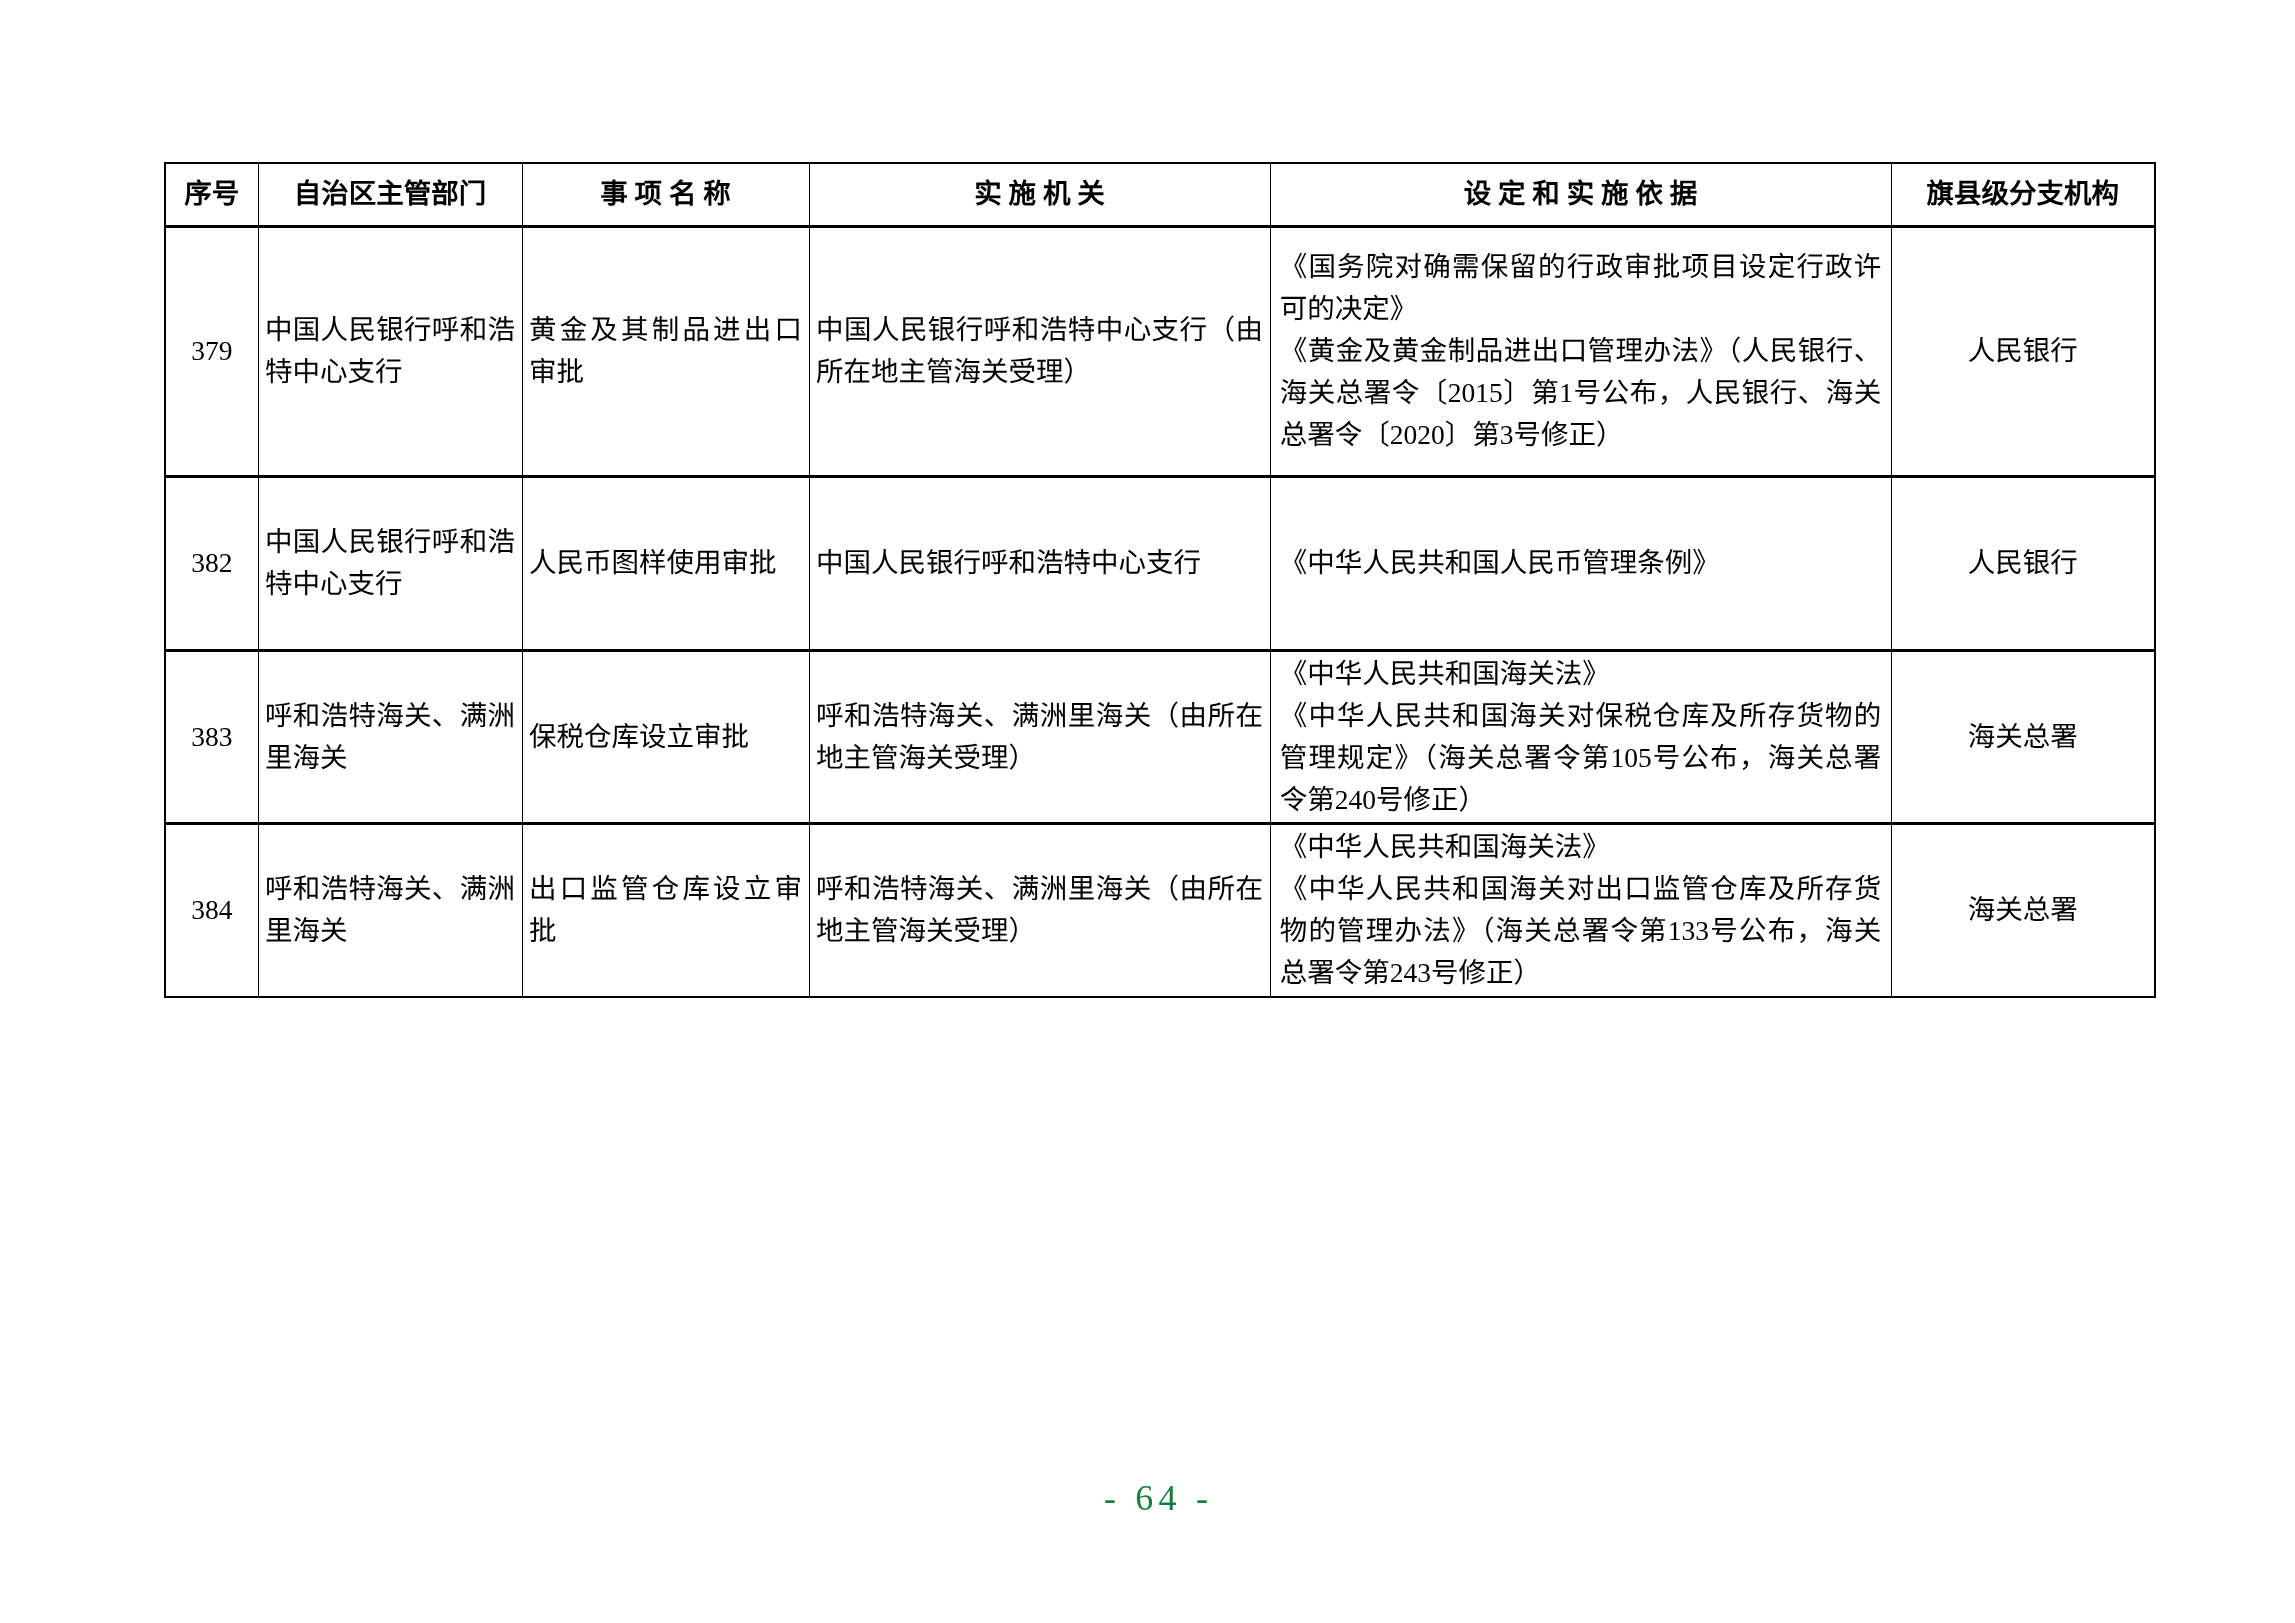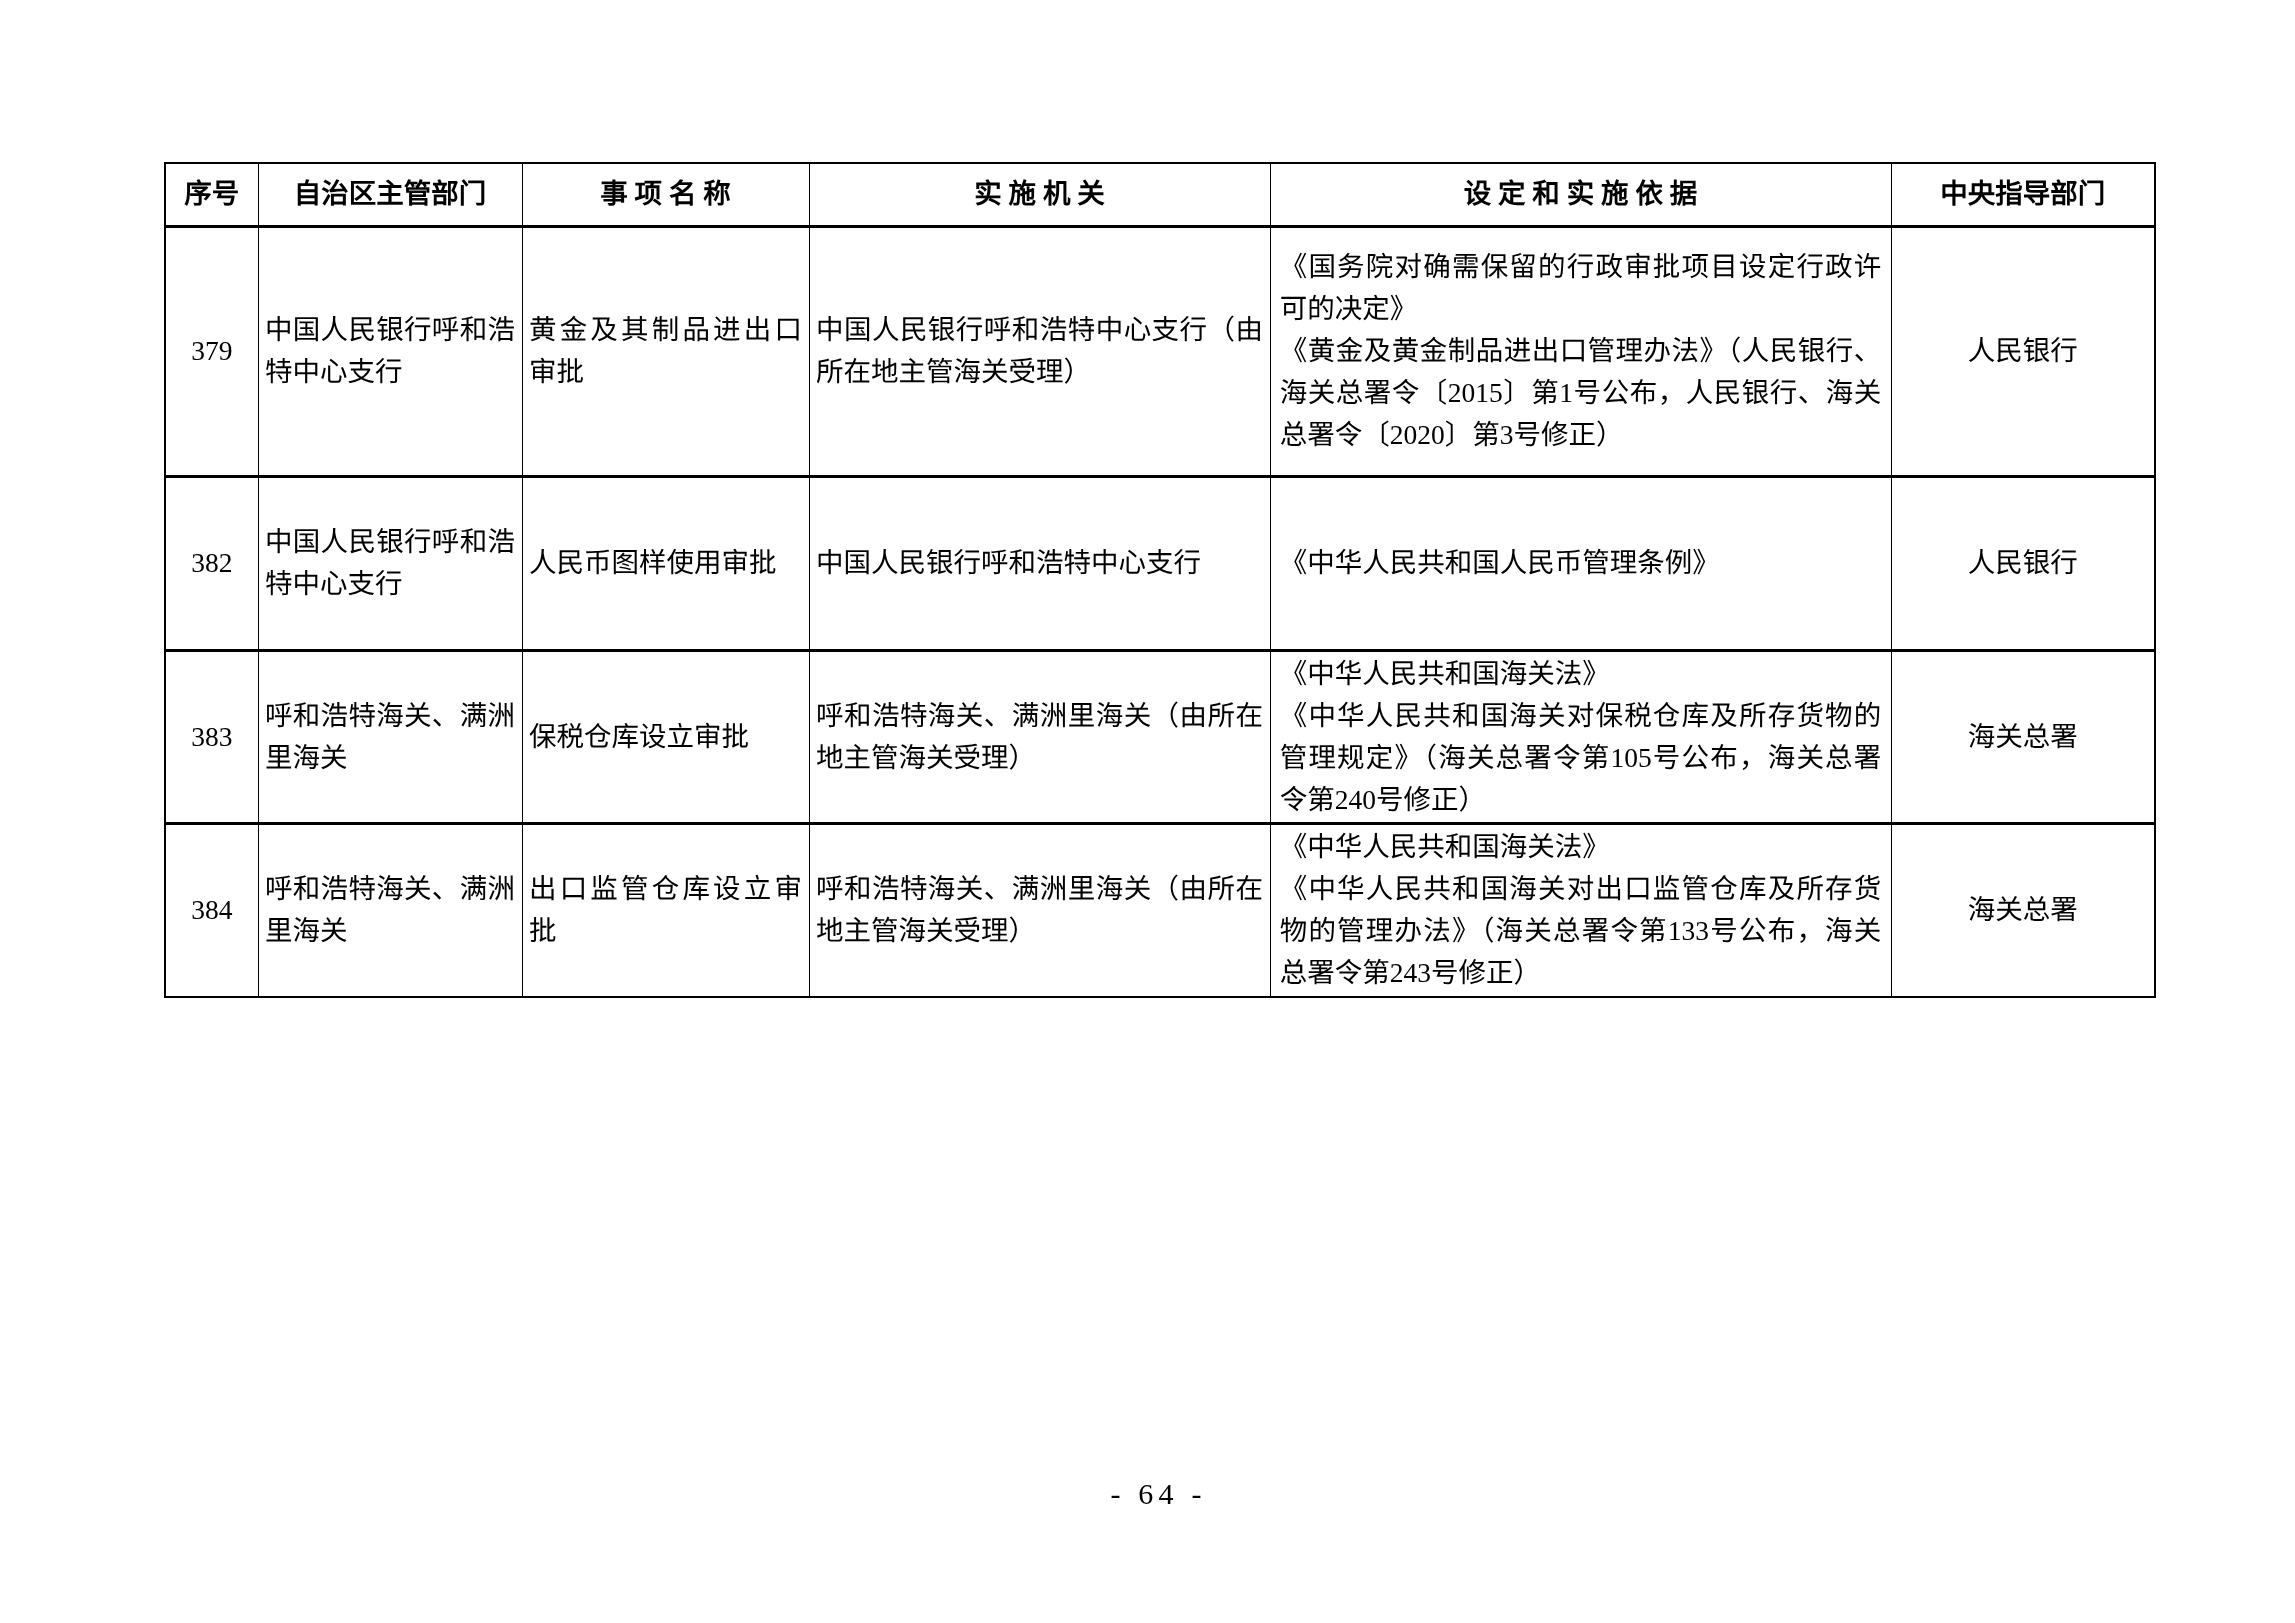--- a/index.html
+++ b/index.html
@@ -74,23 +74,23 @@
   td.c-central {
     text-align: center;
     padding: 0 3.9px;
   }
   .footer {
     position: absolute;
     left: 164px;
     top: 1477px;
     width: 1989px;
     text-align: center;
-    font-size: 30px;
+    font-size: 36px;
     letter-spacing: 5.2px;
-    color: #000000;
+    color: #15803d;
   }
 </style>
 </head>
 <body>
 
 <div class="page">
 
   <table class="approval-table">
     <colgroup>
       <col style="width:93px">
@@ -100,21 +100,21 @@
       <col style="width:621px">
       <col style="width:264px">
     </colgroup>
     <thead>
       <tr>
         <th class="h">序号</th>
         <th class="h">自治区主管部门</th>
         <th class="h">事 项 名 称</th>
         <th class="h">实 施 机 关</th>
         <th class="h">设 定 和 实 施 依 据</th>
-        <th class="h">中央指导部门</th>
+        <th class="h">旗县级分支机构</th>
       </tr>
     </thead>
     <tbody id="table-body">
   <tr>
     <td class="c-no">379</td>
     <td class="c-dept">中国人民银行呼和浩特中心支行</td>
     <td class="c-item">黄金及其制品进出口审批</td>
     <td class="c-agency">中国人民银行呼和浩特中心支行（由所在地主管海关受理）</td>
     <td class="c-basis">《国务院对确需保留的行政审批项目设定行政许可的决定》
 《黄金及黄金制品进出口管理办法》（人民银行、海关总署令〔2015〕第1号公布，人民银行、海关总署令〔2020〕第3号修正）</td>

